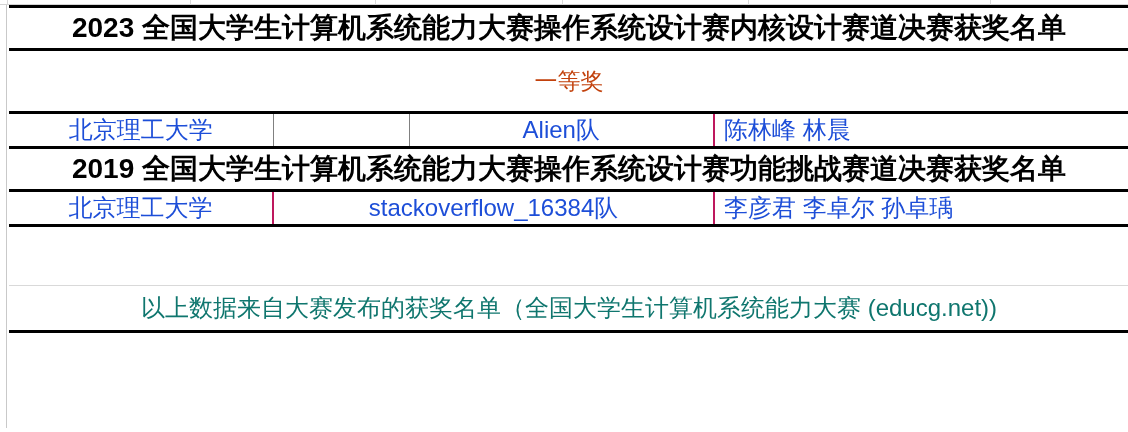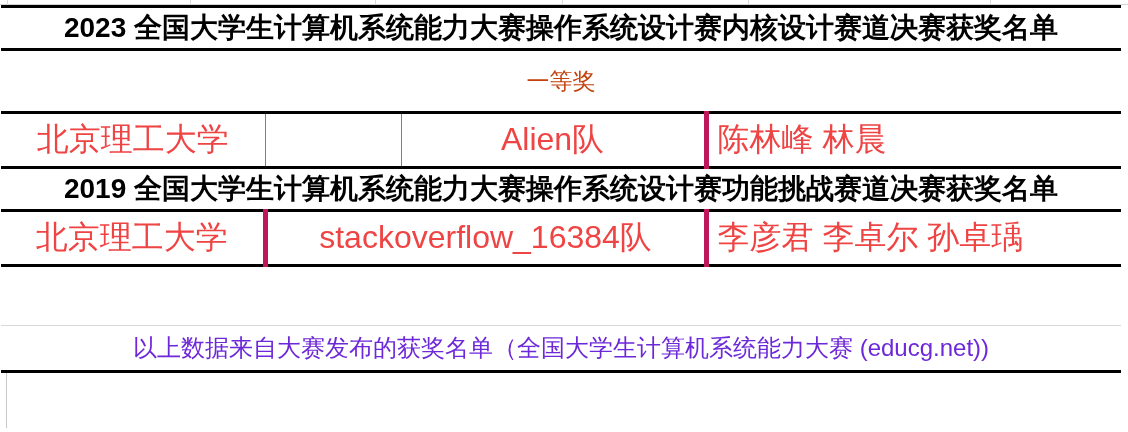--- a/index.html
+++ b/index.html
@@ -47,21 +47,21 @@
     top: 5px;
     width: 7px;
     height: 423px;
     border-right: 1px solid #c9c9c9;
     box-sizing: border-box;
   }
 
   
   table.awards {
     position: absolute;
-    left: 1px;
+    left: 9px;
     top: 5px;
     width: 1120px;
     border-collapse: collapse;
     table-layout: fixed;
   }
   table.awards td {
     padding: 0;
     vertical-align: middle;
     text-align: center;
     background: #ffffff;
@@ -91,42 +91,42 @@
   .row-award td {
     height: 63px;
     border-bottom: 3px solid #000000;
     color: #c2410c;
     font-size: 23px;
     font-weight: 400;
   }
 
   
   .row-data td {
-    height: 55px;
-    font-size: 32px;
-    color: #ef4444;
+    height: 35px;
+    font-size: 24px;
+    color: #1d4ed8;
     white-space: nowrap;
     border-top: 3px solid #000000;
     border-bottom: 3px solid #000000;
   }
   .row-data td.sep-light { border-right: 1px solid #808080; }
-  .row-data td.sep-dark  { border-right: 5px solid #be185d; }
+  .row-data td.sep-dark  { border-right: 2px solid #be185d; }
   .row-data td.names     { text-align: left; padding-left: 9px; margin-left: 20px; }
 
   
   .row-blank td {
     height: 60px;
     border-bottom: 1px solid #d9d9d9;
   }
 
   
   .row-note td {
     height: 46px;
     font-size: 24px;
-    color: #6d28d9;
+    color: #0f766e;
     border-top: 1px solid #d9d9d9;
     border-bottom: 3px solid #000000;
     text-align: left;
     padding-left: 40px;
     white-space: nowrap;
   }
 </style>
 </head>
 <body>
 

